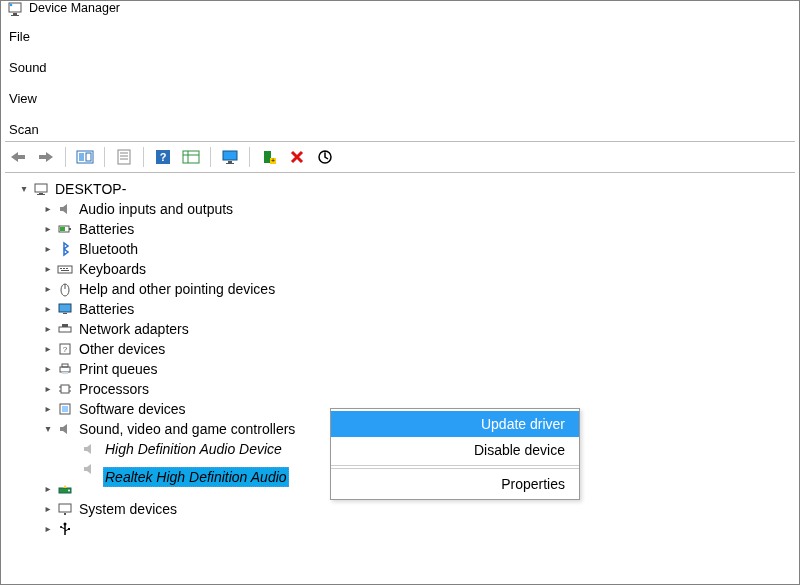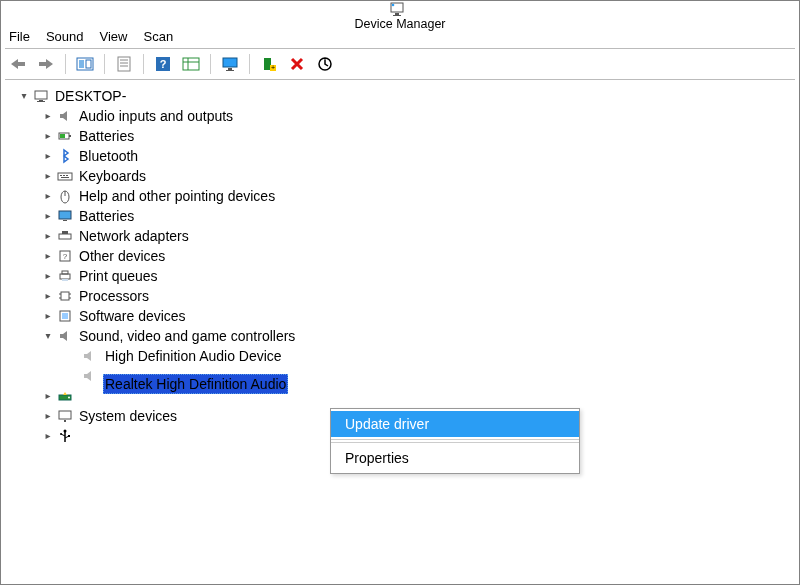--- a/index.html
+++ b/index.html
@@ -9,37 +9,36 @@
     font-size: 13px;
     color: #000;
     background: #fff;
     width: 800px;
     height: 585px;
     overflow: hidden;
     border: 1px solid #808080;
   }
   .titlebar {
     display: flex;
-    align-items: center;
     height: 26px;
     padding: 0 6px;
     background: #fff;
-    flex-direction: column;
   }
   .titlebar .app-icon {
     width: 16px; height: 16px;
     margin-right: 6px;
     display: inline-flex; align-items: center; justify-content: center;
   }
   .title-text { font-size: 12.5px; }
   .menubar {
     display: flex;
     gap: 16px;
     padding: 2px 8px 4px 8px;
     font-size: 13px;
+    flex-direction: column;
   }
   .menubar span { cursor: default; }
   .sep-line {
     border-top: 1px solid #bbb;
     margin: 0 4px;
   }
   .toolbar {
     display: flex;
     align-items: center;
     gap: 6px;
@@ -77,43 +76,44 @@
   }
   .node .icon {
     width: 16px; height: 16px;
     margin-right: 6px;
     display: inline-flex; align-items: center; justify-content: center;
   }
   .indent1 { padding-left: 14px; }
   .indent2 { padding-left: 38px; }
   .indent3 { padding-left: 62px; }
   .sel {
-    background: #1d4ed8;
+    background: #0ea5e9;
     outline: 1px dotted #559be8;
     outline-offset: -1px;
     margin-top: 16px;
   }
-  .sel-span { padding: 0 2px; }
+  .sel-span { padding: 0 2px; font-style: italic; }
   
   .ctx {
     position: absolute;
     left: 330px;
     top: 408px;
     width: 250px;
     background: #fff;
     border: 1px solid #999;
     box-shadow: 2px 2px 4px rgba(0,0,0,0.15);
     padding: 2px 0;
     font-size: 14px;
   }
   .ctx .item {
     padding: 4px 14px;
     height: 26px;
     display: flex; align-items: center;
     cursor: default;
+    justify-content: flex-end;
   }
   .ctx .hover { background: #2a9df4; color: #fff; }
   .ctx .divider { border-top: 1px solid #ccc; margin: 2px 0; }
   .ctx .bold { font-weight: normal; }
   svg { display: block; }
 </style>
 </head>
 <body>
 
 <div class="titlebar">
@@ -402,18 +402,21 @@
           </svg>
         </span>
   </div>
     </div>
 </div>
 
 <div class="ctx">
   <div class="item hover">
       <span>Update driver</span>
     </div>
+  <div class="item">
+      <span>Disable device</span>
+    </div>
   <div class="divider"></div>
   <div class="divider"></div>
   <div class="item bold">
       <span>Properties</span>
     </div>
 </div>
 
 </body></html>

